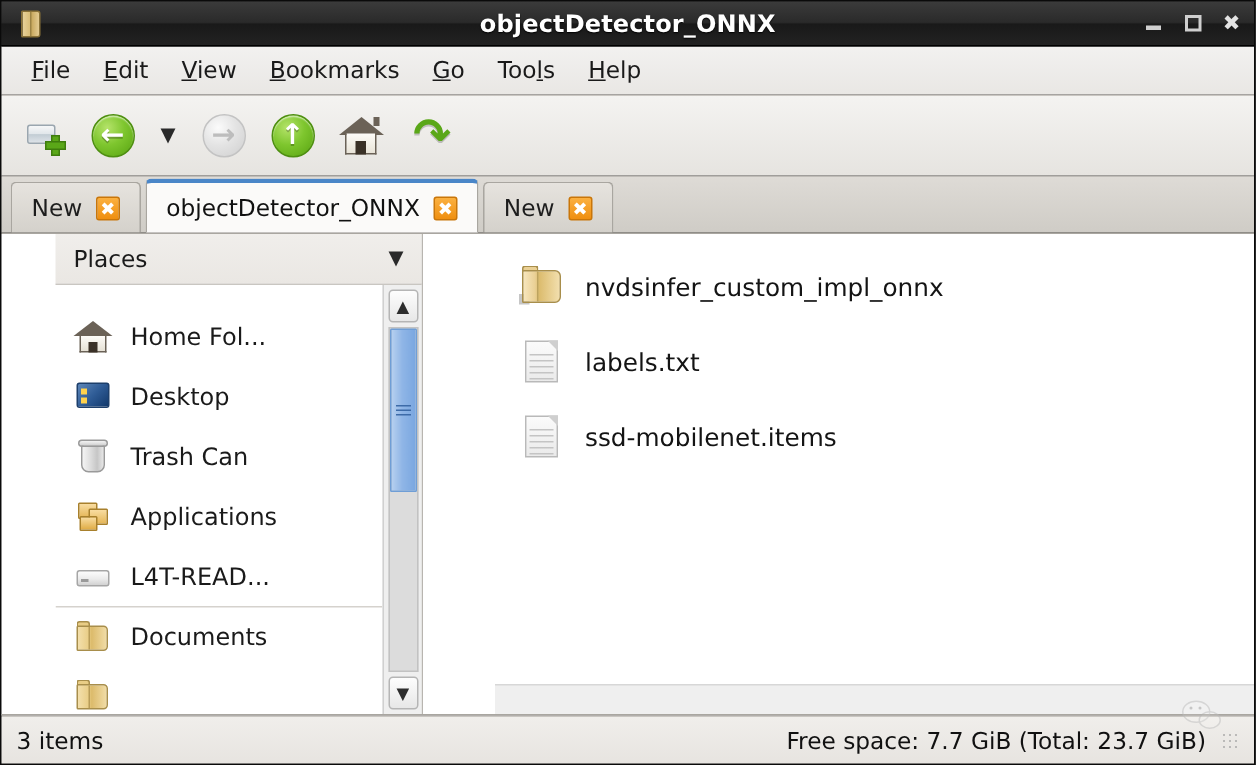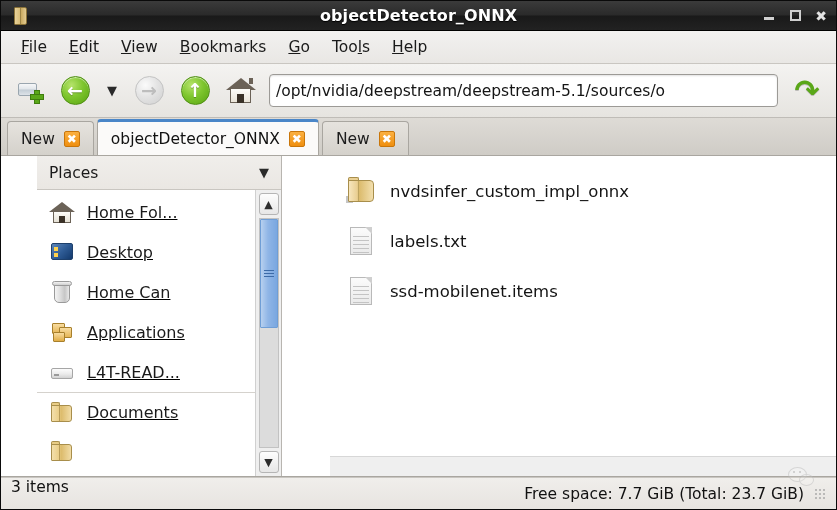--- a/index.html
+++ b/index.html
@@ -246,23 +246,22 @@
     padding: 0 12px;
     font-size: 15.5px;
     color: #1a1a1a;
   }
   #places-chevron { margin-left: auto; font-size: 13px; font-weight: bold; color: #2a2a2a; }
 
   #places-list-wrap { flex: 1 1 auto; display: flex; min-height: 0; }
   #places-list {
     flex: 1 1 auto;
     overflow: hidden;
-    padding-top: 2px;
+    padding-top: 14px;
     background: #fff;
-    text-decoration: underline;
   }
   .place-row {
     height: 40px;
     display: flex; align-items: center;
     gap: 12px;
     padding-left: 12px;
     font-size: 16px;
     color: #1a1a1a;
     white-space: nowrap;
   }
@@ -379,21 +378,21 @@
     height: 20px; flex: 0 0 20px;
     background: #efefef;
     border-top: 1px solid #d7d7d7;
     position: relative;
   }
 
   
   #statusbar {
     height: 32px; flex: 0 0 32px;
     background: linear-gradient(to bottom,#f0eeeb 0%,#e7e4e0 100%);
-    display: flex; 
+    display: flex; align-items: center;
     padding: 0 10px;
     font-size: 15.5px;
     color: #111;
     border-top: 1px solid #c9c6c1;
   }
   #status-right { margin-left: auto; display:flex; align-items:center; gap: 10px; }
   #grip { width: 12px; height: 12px; opacity:.6;
     background-image: radial-gradient(#9a9a9a 1px, transparent 1px);
     background-size: 4px 4px; }
 
@@ -493,23 +492,20 @@
 
     <div class="tb-btn">
       <div id="home-icon">
         <div class="chim"></div>
           <div class="roof"></div>
           <div class="body"></div>
           <div class="door"></div>
       </div>
     </div>
 
-    <div id="pathbar-wrap">
-      <div id="pathbar" placeholder="Location">/opt/nvidia/deepstream/deepstream-5.1/sources/o</div>
-    </div>
 
     <div id="reload-btn">
       <span id="reload-icon">↷</span>
     </div>
   </div>
 
   <div id="tabbar">
     <div class="tab">
       <span>New</span>
       <span class="tab-close">✖</span>
@@ -551,21 +547,21 @@
                 <i class="b2"></i>
               </span>
             <span>Desktop</span>
           </div>
 
           <div class="place-row">
             <span class="pico ico-trash">
                 <i class="can"></i>
                 <i class="lid"></i>
               </span>
-            <span>Home Can</span>
+            <span>Trash Can</span>
           </div>
 
           <div class="place-row">
             <span class="pico ico-apps">
                 <i class="s1"></i>
                 <i class="s2"></i>
                 <i class="s3"></i>
               </span>
             <span>Applications</span>
           </div>

